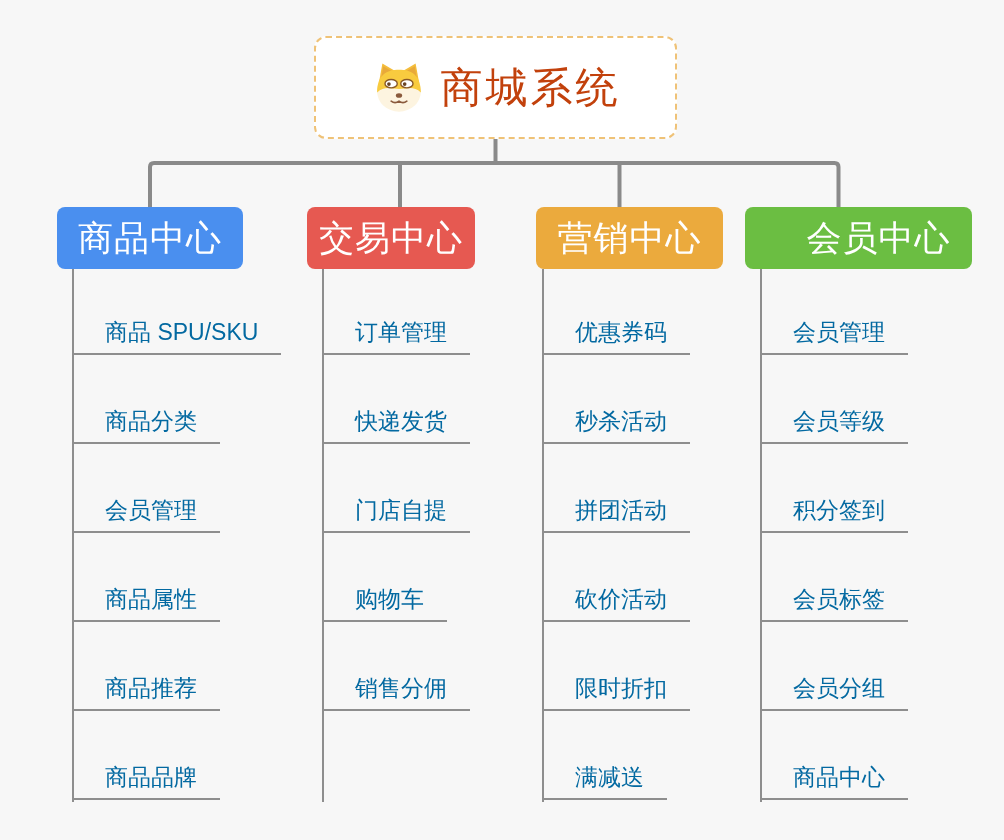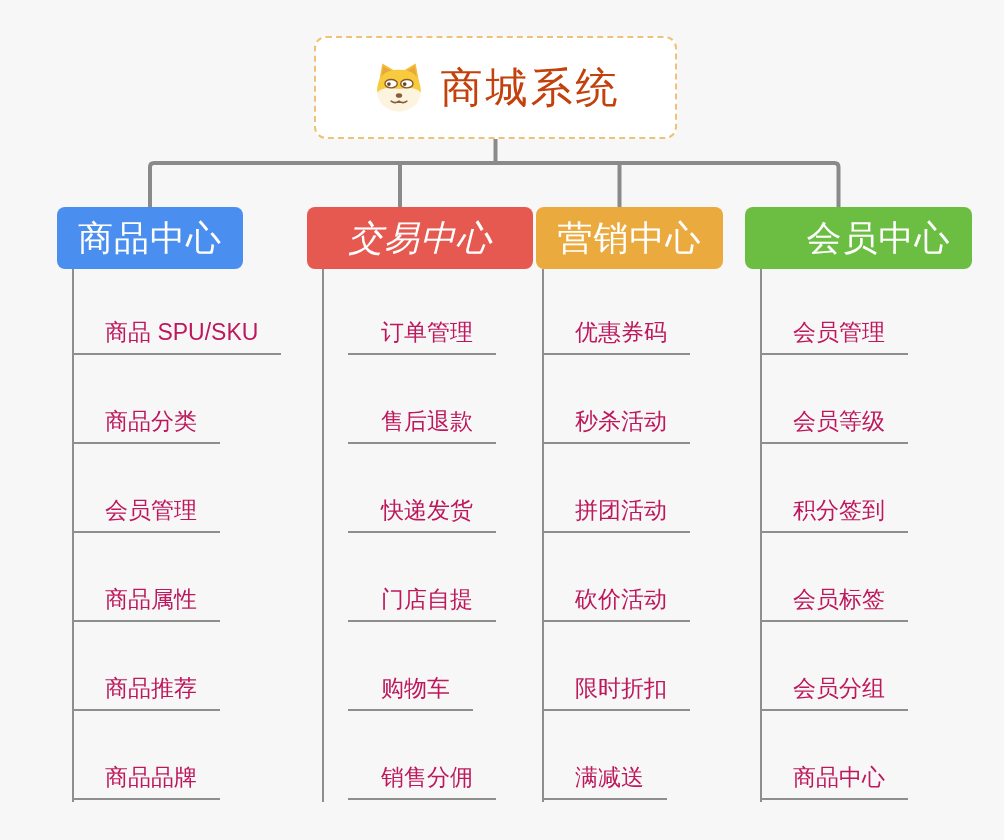--- a/index.html
+++ b/index.html
@@ -13,34 +13,34 @@
   .root-node{position:absolute;left:314px;top:36px;width:363px;height:103px;
     background:#FFFFFF;border:2px dashed #EFC277;border-radius:12px;
     display:flex;align-items:center;justify-content:center;gap:14px;box-sizing:border-box;}
   .root-title{font-size:42px;letter-spacing:3px;color:#c2410c;font-weight:400;white-space:nowrap;}
 
   
   .branch-box{position:absolute;top:207px;height:62px;border-radius:8px;
     display:flex;align-items:center;justify-content:center;
     color:#FFFFFF;font-size:35px;letter-spacing:1px;white-space:nowrap;}
   .bb0{left:57px;width:186px;background:#4A8FEF;}
-  .bb1{left:307px;width:226px;background:#E65951;font-style:italic;}
+  .bb1{left:307px;width:168px;background:#E65951;}
   .bb2{left:536px;width:187px;background:#EBAA3D;}
   .bb3{left:745px;width:187px;background:#6BBE42;padding-left:40px;}
 
   
   .trunk{position:absolute;top:269px;width:2px;height:533px;background:#8E8E8E;}
   .t0{left:72px;} .t1{left:322px;} .t2{left:542px;} .t3{left:760px;}
 
   
   .col{position:absolute;top:266px;display:flex;flex-direction:column;align-items:flex-start;}
-  .c0{left:72px;} .c1{left:322px;margin-left:26px;} .c2{left:542px;} .c3{left:760px;}
+  .c0{left:72px;} .c1{left:322px;} .c2{left:542px;} .c3{left:760px;}
   .sub-item{height:89px;display:flex;align-items:flex-end;box-sizing:border-box;
     border-bottom:2px solid #8E8E8E;padding:0 23px 5px 33px;
-    font-size:23px;color:#be185d;white-space:nowrap;}
+    font-size:23px;color:#0369a1;white-space:nowrap;}
 </style>
 </head>
 <body>
 
 <div id="stage">
 
   <svg id="connectors" width="1004" height="840">
     <path d="M495.5 139 V161" stroke="#8A8A8A" stroke-width="4" fill="none"></path>
     <path d="M150 208 V167 Q150 163 154 163 H834.5 Q838.5 163 838.5 167 V208" stroke="#8A8A8A" stroke-width="4" fill="none" stroke-linecap="round"></path>
     <path d="M400 163 V208" stroke="#8A8A8A" stroke-width="4" fill="none"></path>
@@ -79,21 +79,20 @@
     <div class="sub-item">商品 SPU/SKU</div>
     <div class="sub-item">商品分类</div>
     <div class="sub-item">会员管理</div>
     <div class="sub-item">商品属性</div>
     <div class="sub-item">商品推荐</div>
     <div class="sub-item">商品品牌</div>
   </div>
 
   <div class="col c1">
     <div class="sub-item">订单管理</div>
-    <div class="sub-item">售后退款</div>
     <div class="sub-item">快递发货</div>
     <div class="sub-item">门店自提</div>
     <div class="sub-item">购物车</div>
     <div class="sub-item">销售分佣</div>
   </div>
 
   <div class="col c2">
     <div class="sub-item">优惠券码</div>
     <div class="sub-item">秒杀活动</div>
     <div class="sub-item">拼团活动</div>

